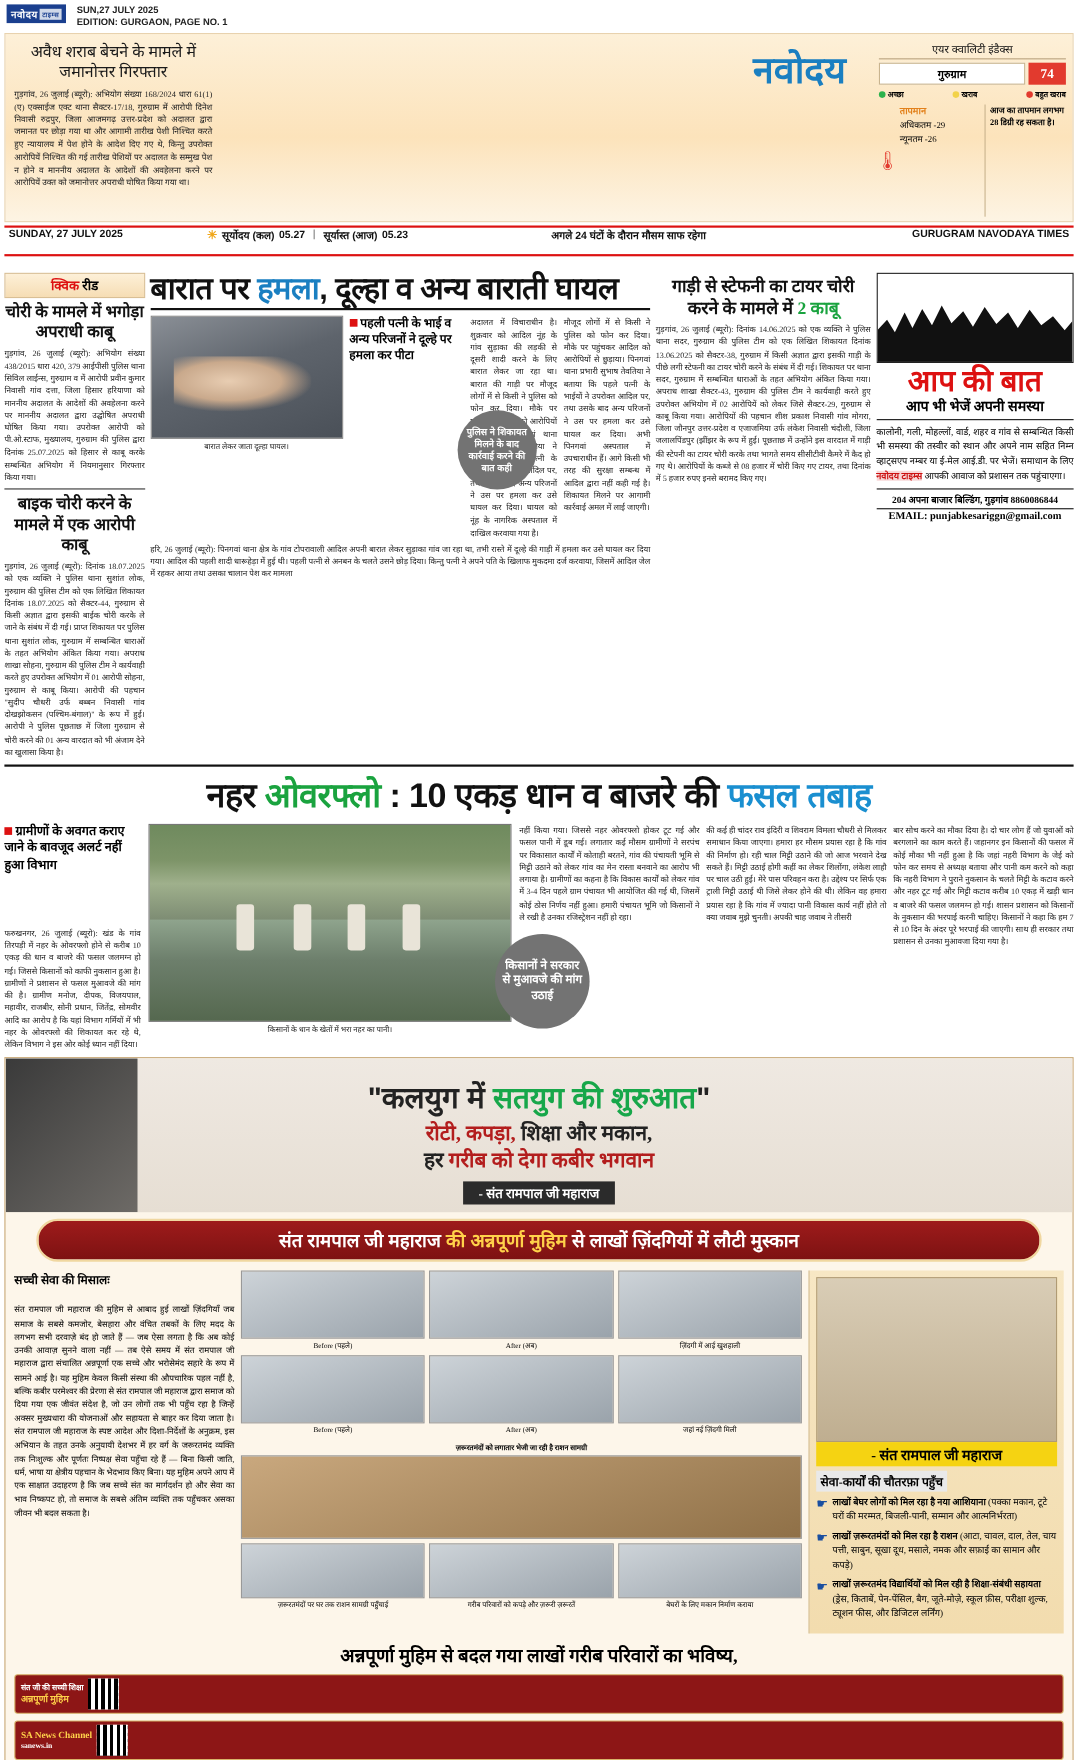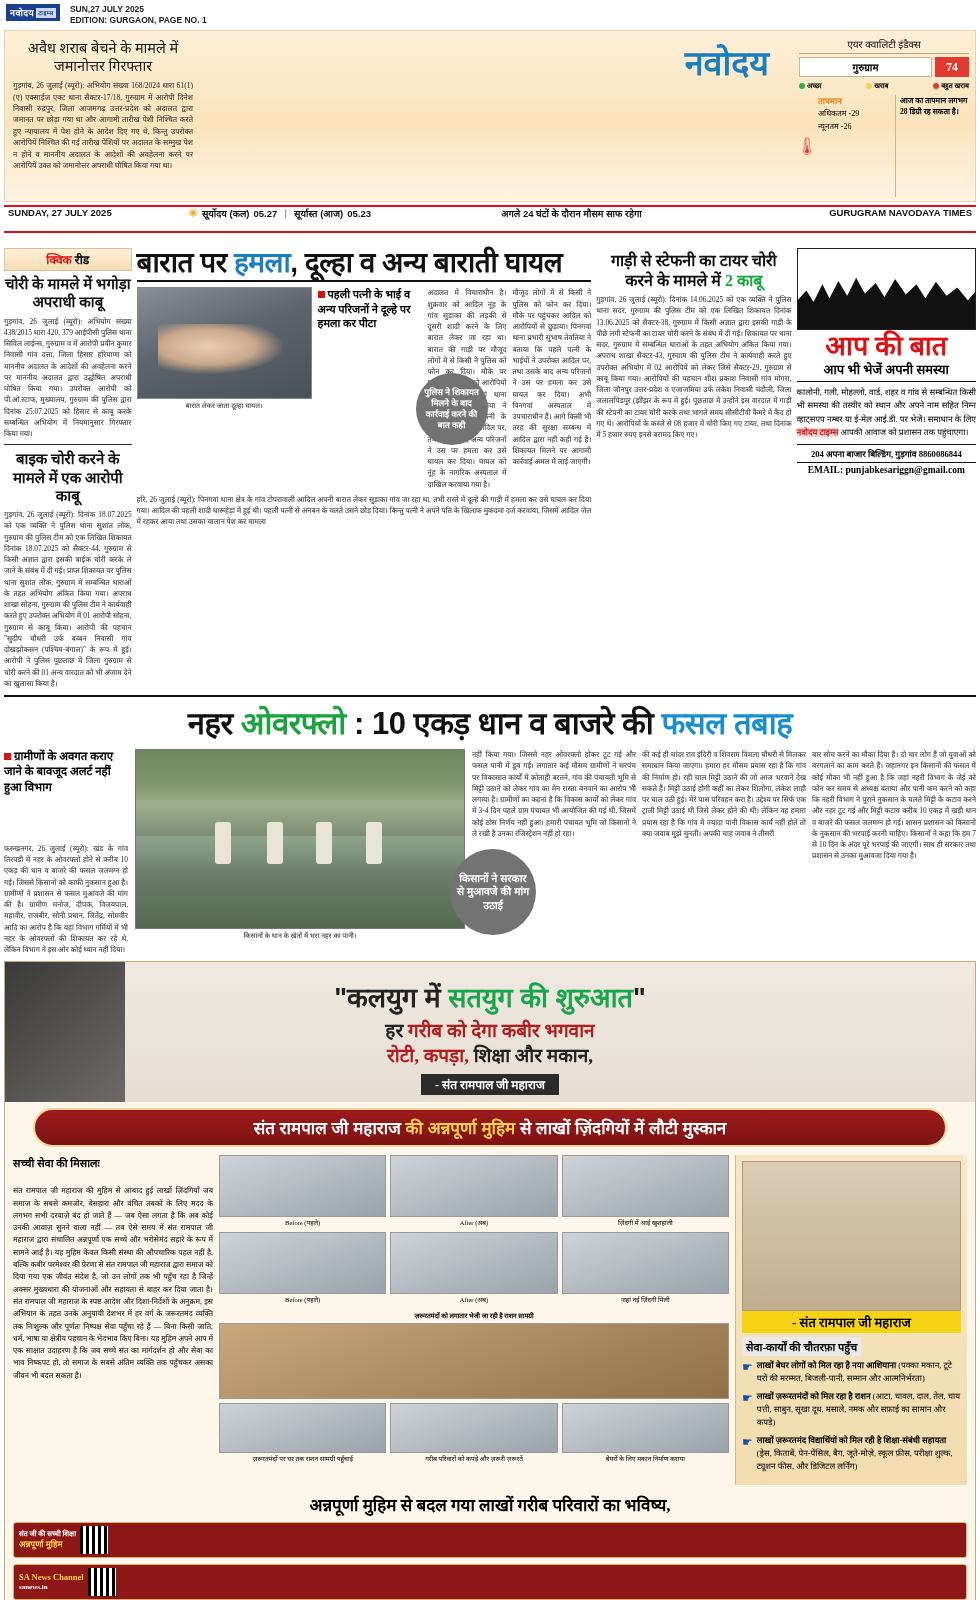--- a/index.html
+++ b/index.html
@@ -361,22 +361,22 @@
         <div class="redcircle" style="left:-22px; top:100px;">किसानों ने सरकार से मुआवजे की मांग उठाई</div>
       </div>
     </div>
   </div>
 
   <div class="ad">
     <div class="ad-top">
       <div class="ad-top-dark"></div>
       <div class="ad-h1"><span>"कलयुग में </span><span class="green">सतयुग की शुरुआत</span><span>"</span></div>
       <div class="ad-h2">
+        <div><span>रोटी, कपड़ा, </span><span class="dark">शिक्षा और मकान,</span></div>
         <div><span class="dark">हर </span><span>गरीब को देगा कबीर भगवान</span></div>
-        <div><span>रोटी, कपड़ा, </span><span class="dark">शिक्षा और मकान,</span></div>
       </div>
       <div class="ad-attr-wrap"><span class="ad-attr">- संत रामपाल जी महाराज</span></div>
     </div>
 
     <div class="ad-banner"><span>संत रामपाल जी महाराज </span><span class="y">की अन्नपूर्णा मुहिम </span><span>से लाखों ज़िंदगियों में लौटी मुस्कान</span></div>
 
     <div class="ad-body">
       <div class="ad-col-text">
         <h4>सच्ची सेवा की मिसालः</h4>
         <p>संत रामपाल जी महाराज की मुहिम से आबाद हुई लाखों ज़िंदगियाँ जब समाज के सबसे कमजोर, बेसहारा और वंचित तबकों के लिए मदद के लगभग सभी दरवाज़े बंद हो जाते हैं — जब ऐसा लगता है कि अब कोई उनकी आवाज़ सुनने वाला नहीं — तब ऐसे समय में संत रामपाल जी महाराज द्वारा संचालित अन्नपूर्णा एक सच्चे और भरोसेमंद सहारे के रूप में सामने आई है। यह मुहिम केवल किसी संस्था की औपचारिक पहल नहीं है, बल्कि कबीर परमेश्वर की प्रेरणा से संत रामपाल जी महाराज द्वारा समाज को दिया गया एक जीवंत संदेश है, जो उन लोगों तक भी पहुँच रहा है जिन्हें अक्सर मुख्यधारा की योजनाओं और सहायता से बाहर कर दिया जाता है। संत रामपाल जी महाराज के स्पष्ट आदेश और दिशा-निर्देशों के अनुक्रम, इस अभियान के तहत उनके अनुयायी देशभर में हर वर्ग के जरूरतमंद व्यक्ति तक निःशुल्क और पूर्णतः निष्पक्ष सेवा पहुँचा रहे हैं — बिना किसी जाति, धर्म, भाषा या क्षेत्रीय पहचान के भेदभाव किए बिना। यह मुहिम अपने आप में एक साक्षात उदाहरण है कि जब सच्चे संत का मार्गदर्शन हो और सेवा का भाव निष्कपट हो, तो समाज के सबसे अंतिम व्यक्ति तक पहुँचकर असका जीवन भी बदल सकता है।</p>

